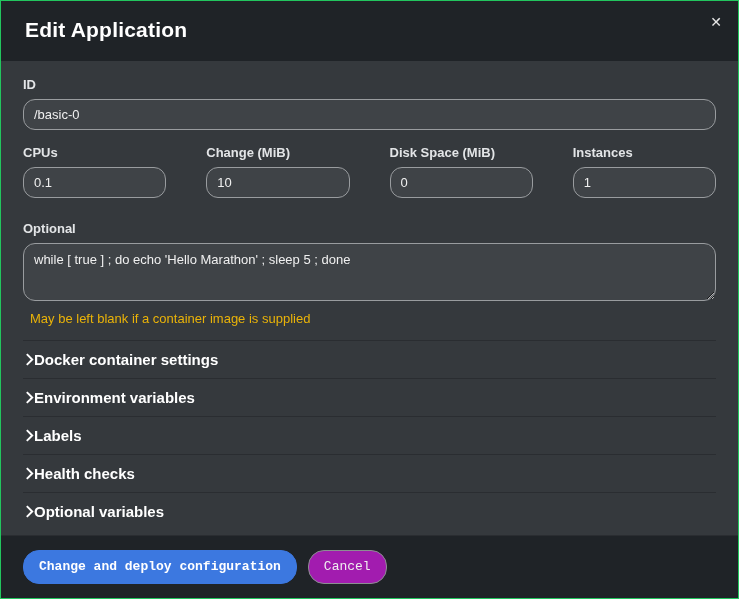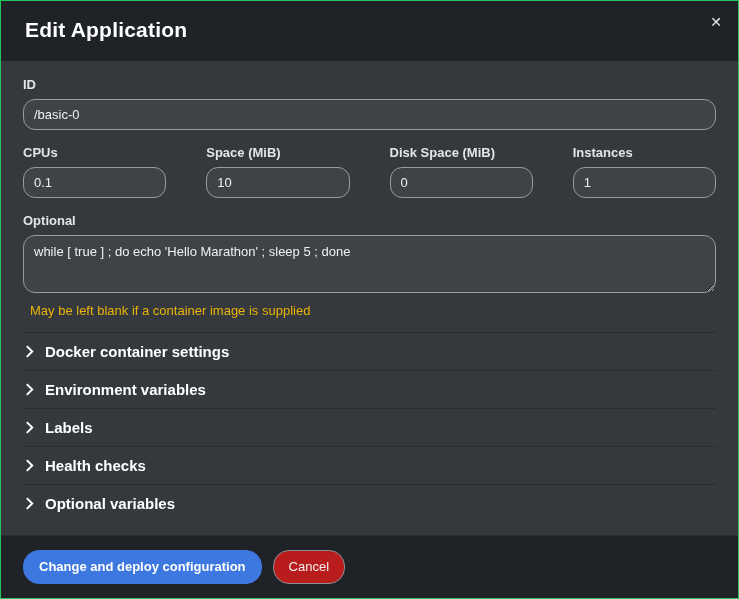--- a/index.html
+++ b/index.html
@@ -70,33 +70,32 @@
   .text-area {
     height: 58px;
     resize: both;
     line-height: 1.4;
   }
   .field-group { margin-bottom: 15px; }
   .grid-row {
     display: grid;
     grid-template-columns: repeat(4, 1fr);
     column-gap: 20px;
-    margin-bottom: 15px;
+    margin-bottom: 23px;
     gap: 40px;
   }
   .help-text {
     font-size: 13px;
     color: #eab308;
     margin: 6px 0 14px 7px;
   }
   
   .section-row {
     display: flex;
     align-items: center;
-    gap: 11px;
     padding: 10px 2px;
     border-top: 1px solid #2a2d31;
     cursor: pointer;
   }
   .section-label {
     font-size: 15px;
     font-weight: bold;
     color: #ffffff;
   }
   .chevron {
@@ -108,35 +107,35 @@
   .modal-footer {
     flex: 0 0 auto;
     background: #1f2327;
     border-top: 1px solid #2a2d31;
     padding: 14px 22px;
     display: flex;
     align-items: center;
     gap: 11px;
   }
   .btn {
-    font-family: Liberation Sans, sans-serif;
+    font-family: Liberation Mono, monospace;
     font-size: 13px;
     border-radius: 16px;
     padding: 8px 15px;
     cursor: pointer;
     line-height: 1.2;
   }
   .btn-primary {
     background: #3c78e0;
     border: 1px solid #3c78e0;
     color: #ffffff;
     font-weight: 600;
   }
   .btn-secondary {
-    background: #b91c1c;
+    background: #a21caf;
     border: 1px solid #8b8e91;
     color: #f0f0f0;
   }
 </style>
 </head>
 <body>
 
 <div class="modal">
 
   <div class="modal-header">
@@ -150,21 +149,21 @@
       <label class="field-label">ID</label>
       <input class="text-input" type="text" value="/basic-0" style="">
     </div>
 
     <div class="grid-row">
       <div>
         <label class="field-label">CPUs</label>
         <input class="text-input" type="text" value="0.1" style="">
       </div>
       <div>
-        <label class="field-label">Space (MiB)</label>
+        <label class="field-label">Change (MiB)</label>
         <input class="text-input" type="text" value="10" style="">
       </div>
       <div>
         <label class="field-label">Disk Space (MiB)</label>
         <input class="text-input" type="text" value="0" style="">
       </div>
       <div>
         <label class="field-label">Instances</label>
         <input class="text-input" type="text" value="1" style="">
       </div>

